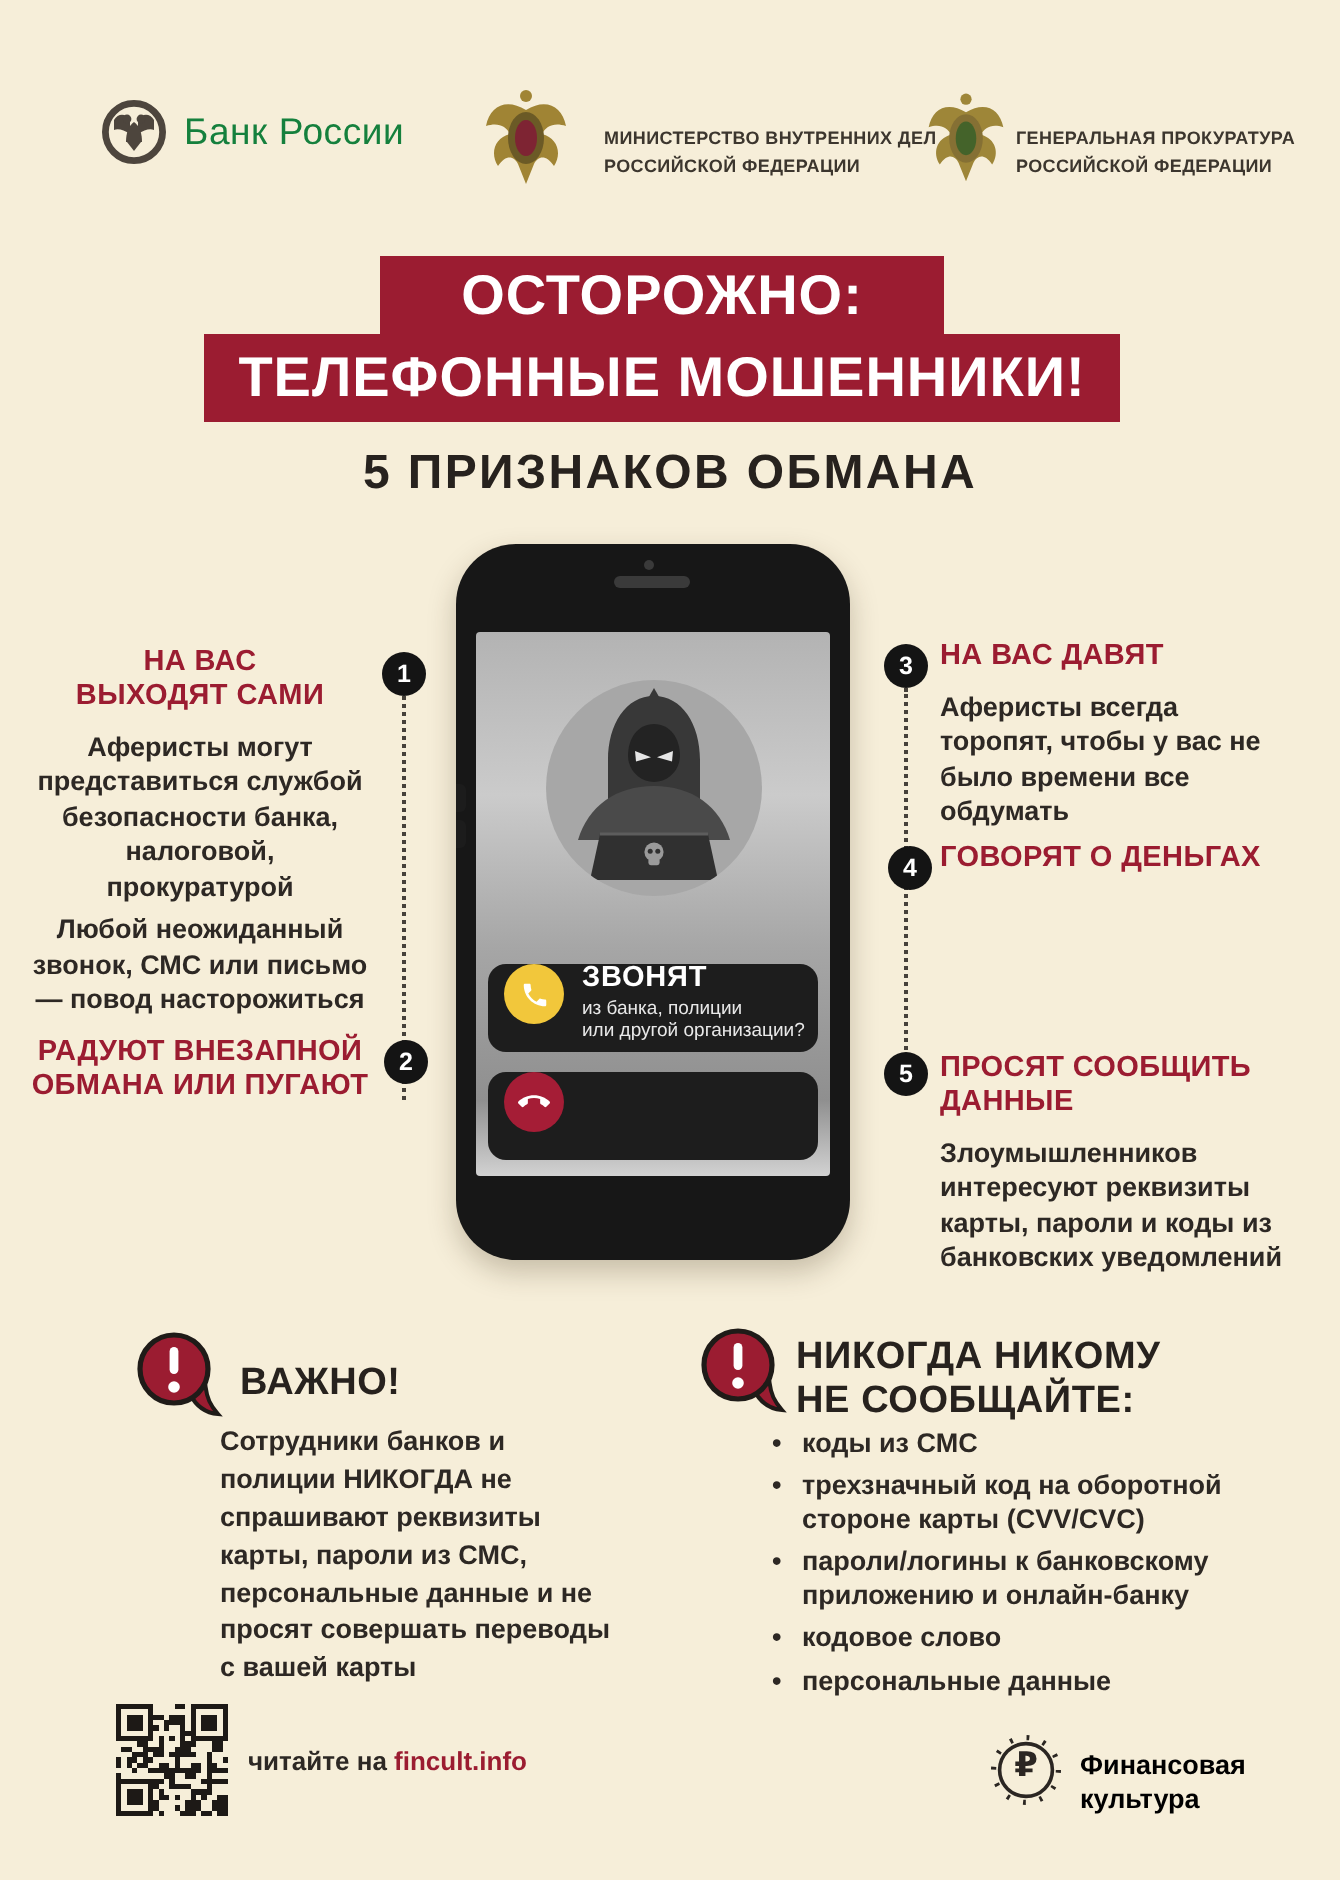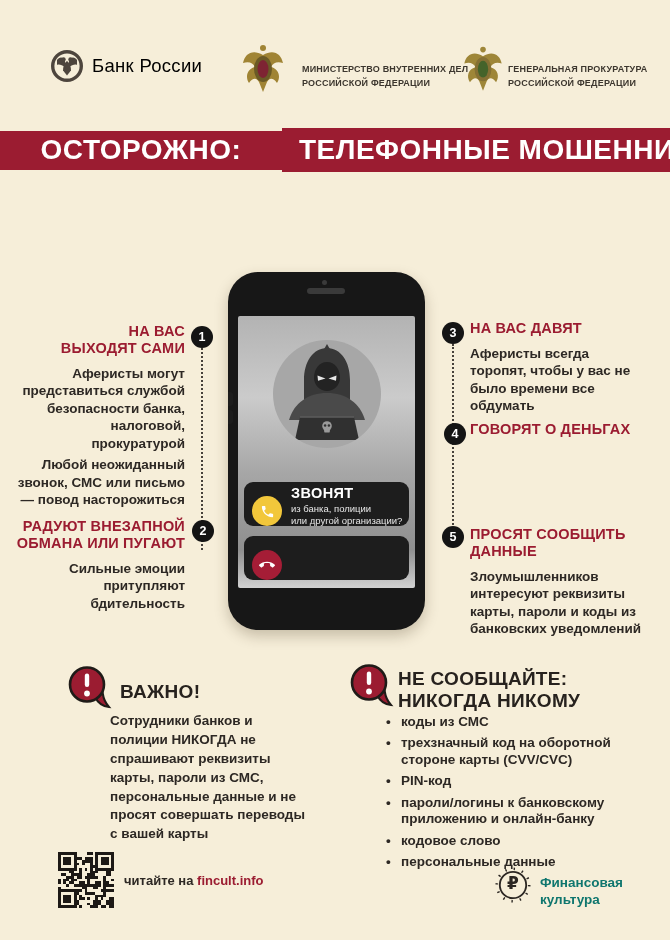--- a/index.html
+++ b/index.html
@@ -7,45 +7,45 @@
     --badge_black:#141414; --phone_body:#171717; --notification_bg:#1d1d1d;
     --call_yellow:#f2c73b; --hangup_red:#a51d36;
   }
   *{margin:0;padding:0;box-sizing:border-box}
   body{background:#888;font-family:"Liberation Sans","DejaVu Sans",sans-serif;}
   .poster{position:relative;width:670px;height:940px;margin:0 auto;
     background:var(--background,#f6eed9);overflow:hidden;}
 
   
   .hdr-logo{position:absolute;display:block}
-  .bank-label{position:absolute;left:92px;top:57px;font:400 18.5px/1 "Liberation Sans","DejaVu Sans",sans-serif;color:#000000;letter-spacing:.3px}
+  .bank-label{position:absolute;left:92px;top:57px;font:400 18.5px/1 "Liberation Sans","DejaVu Sans",sans-serif;color:#15803d;letter-spacing:.3px}
   .crest-text{position:absolute;font:700 9px/13.5px "Liberation Sans","DejaVu Sans",sans-serif;color:#3c362e;letter-spacing:.2px}
 
   
-  .banner{position:absolute;top:128px;left:0;right:8px;display:flex;flex-direction:row;align-items:center;z-index:2}
+  .banner{position:absolute;top:128px;left:0;right:8px;display:flex;flex-direction:column;align-items:center;z-index:2}
   .banner-line{background:var(--accent_red,#9b1c31);color:#fff;display:flex;align-items:center;justify-content:center;
     font:800 28px/1 "Liberation Sans","DejaVu Sans",sans-serif;letter-spacing:.5px;white-space:nowrap}
   .banner-l1{min-width:282px;height:39px;padding:0 20px}
   .banner-l2{height:44px;padding:0 17px}
   .subtitle{position:absolute;top:225px;left:0;width:100%;text-align:center;
     font:800 24px/1 "Liberation Sans","DejaVu Sans",sans-serif;letter-spacing:1.2px;color:#27221e}
 
   
   .phone{position:absolute;left:228px;top:272px;width:197px;height:358px;background:var(--phone_body,#171717);
     border-radius:30px;box-shadow:0 6px 14px rgba(60,45,20,.25);z-index:2}
   .phone .vol{position:absolute;left:-0px;right:-3px;width:5px;background:#1c1c1c;border-radius:0 3px 3px 0}
   .vol1{top:120px;height:14px;left:auto}
   .vol2{top:138px;height:14px;left:auto}
   .cam{position:absolute;left:94px;top:8px;width:5px;height:5px;border-radius:50%;background:#3a3a3a}
   .speaker{position:absolute;left:79px;top:16px;width:38px;height:6px;border-radius:3px;background:#3a3a3a}
   .screen{position:absolute;left:10px;top:44px;width:177px;height:272px;border-radius:2px;
     background:linear-gradient(180deg,#b3b3b3 0%,#cbcbcb 30%,#a6a6a6 58%,#8f8f8f 86%,#d2d2d2 100%);overflow:hidden}
   .avatar{position:absolute;left:35px;top:24px;width:108px;height:108px}
   .notif{position:absolute;left:6px;width:165px;height:44px;background:var(--notification_bg,#1d1d1d);border-radius:9px;
-    color:#fff;display:flex;align-items:flex-end;padding-left:8px}
+    color:#fff;display:flex;align-items:flex-start;padding-left:8px}
   .notif1{top:166px}.notif2{top:220px}
   .notif-ic{width:30px;height:30px;border-radius:50%;display:flex;align-items:center;justify-content:center;flex:none}
   .notif-ic.yellow{background:var(--call_yellow,#f2c73b)}
   .notif-ic.red{background:var(--hangup_red,#a51d36)}
   .notif-tx{margin-left:9px}
   .notif-title{font:800 14.5px/1.1 "Liberation Sans","DejaVu Sans",sans-serif;letter-spacing:.4px}
   .notif-sub{font:400 9.5px/1.2 "Liberation Sans","DejaVu Sans",sans-serif;color:#e8e8e8;margin-top:1px}
 
   
   .badge{position:absolute;width:22px;height:22px;border-radius:50%;background:var(--badge_black,#141414);
@@ -53,39 +53,39 @@
   .connector{position:absolute;width:0;border-left:2px dotted #46413a;z-index:1}
 
   
   .sign{position:absolute;z-index:2}
   .sign .t{font:800 14.5px/1.16 "Liberation Sans","DejaVu Sans",sans-serif;color:var(--accent_red,#9b1c31);letter-spacing:.2px}
   .sign .t span{display:block}
   .sign .t span:empty{display:none}
   .sign .b{margin-top:8px;font:700 13.5px/1.3 "Liberation Sans","DejaVu Sans",sans-serif;color:var(--text_dark,#2d2824)}
   .sign .b2{margin-top:4px}
   .sign .b:empty{display:none}
-  .left-col{text-align:right}
+  .left-col{text-align:center}
   .sign2 .b{width:132px;margin-left:auto}
 
   
   .sec-title{position:absolute;font:800 19px/1.15 "Liberation Sans","DejaVu Sans",sans-serif;color:#27221e;letter-spacing:.3px}
   .sec-body{position:absolute;font:700 13.5px/1.4 "Liberation Sans","DejaVu Sans",sans-serif;color:var(--text_dark,#2d2824)}
   .never-list{position:absolute;left:384px;top:714px;width:228px;list-style:none}
   .never-list li{position:relative;padding-left:17px;margin-bottom:5px;
     font:700 13.5px/1.22 "Liberation Sans","DejaVu Sans",sans-serif;color:var(--text_dark,#2d2824)}
   .never-list li::before{content:"•";position:absolute;left:2px;top:0;color:#2d2824}
 
   
   .qr{position:absolute;left:58px;top:852px;width:56px;height:56px}
   .qr-caption{position:absolute;left:124px;top:872px;font:700 13px/17.5px "Liberation Sans","DejaVu Sans",sans-serif;color:var(--text_dark,#2d2824)}
   .qr-caption a{color:var(--accent_red,#9b1c31);text-decoration:none}
   .coin{position:absolute;left:494px;top:866px;width:38px;height:38px}
   .coin .rub{position:absolute;left:0;top:9px;width:38px;text-align:center;
     font:700 17px/1 "DejaVu Sans",sans-serif;color:#2b2622}
-  .brand{position:absolute;left:540px;top:874px;font:800 13.5px/17px "Liberation Sans","DejaVu Sans",sans-serif;color:#0f766e}
+  .brand{position:absolute;left:540px;top:874px;font:800 13.5px/17px "Liberation Sans","DejaVu Sans",sans-serif;color:#000000}
 </style>
 </head>
 <body>
 
 <div class="poster">
 
   <svg class="hdr-logo" style="left:50px;top:49px" width="34" height="34" viewBox="0 0 34 34">
     <circle cx="17" cy="17" r="14.3" fill="none" stroke="#4d453d" stroke-width="3.4"></circle>
     <g fill="#4d453d">
       <path d="M7 11 C9 7.5 13 7.5 15 11 L15 18 C12 16 9 15 7 16 Z"></path>
@@ -117,20 +117,21 @@
   </svg>
   <div class="crest-text" style="left:508px;top:63px">
     <div>ГЕНЕРАЛЬНАЯ ПРОКУРАТУРА</div>
     <div>РОССИЙСКОЙ ФЕДЕРАЦИИ</div>
   </div>
 
   <div class="banner">
     <div class="banner-line banner-l1">ОСТОРОЖНО:</div>
     <div class="banner-line banner-l2">ТЕЛЕФОННЫЕ МОШЕННИКИ!</div>
   </div>
+  <div class="subtitle">5 ПРИЗНАКОВ ОБМАНА</div>
 
   <div class="connector" style="left:201px;top:348px;height:202px"></div>
   <div class="connector" style="left:452px;top:344px;height:192px"></div>
 
   <div class="badge" style="left:191px;top:326px">1</div>
   <div class="badge" style="left:192px;top:520px">2</div>
   <div class="badge" style="left:442px;top:322px">3</div>
   <div class="badge" style="left:444px;top:423px">4</div>
   <div class="badge" style="left:442px;top:526px">5</div>
 
@@ -141,21 +142,20 @@
     </div>
     <div class="b">Аферисты могут представиться службой безопасности банка, налоговой, прокуратурой</div>
     <div class="b b2">Любой неожиданный звонок, СМС или письмо — повод насторожиться</div>
   </div>
 
   <div class="sign left-col sign2" style="left:15px;top:518px;width:170px">
     <div class="t">
       <span>РАДУЮТ ВНЕЗАПНОЙ</span>
         <span>ОБМАНА ИЛИ ПУГАЮТ</span>
     </div>
-    <div class="b">Сильные эмоции притупляют бдительность</div>
   </div>
 
   <div class="sign" style="left:470px;top:320px;width:168px">
     <div class="t">
       <span>НА ВАС ДАВЯТ</span>
     </div>
     <div class="b">Аферисты всегда торопят, чтобы у вас не было времени все обдумать</div>
   </div>
 
   <div class="sign" style="left:470px;top:421px;width:196px">
@@ -237,27 +237,26 @@
   <div class="sec-title" style="left:120px;top:681px">ВАЖНО!</div>
   <div class="sec-body" style="left:110px;top:712px;width:202px">Сотрудники банков и полиции НИКОГДА не спрашивают реквизиты карты, пароли из СМС, персональные данные и не просят совершать переводы с вашей карты</div>
 
   <svg style="position:absolute;left:348px;top:662px" width="46" height="46" viewBox="0 0 46 46">
     <path d="M29 33 C32 39 37 42.5 43 43 C39 38.5 37.5 35 36.8 29.5 Z" fill="#9b1c31" stroke="#1f1b18" stroke-width="2"></path>
     <circle cx="21" cy="20.5" r="17" fill="#9b1c31" stroke="#1f1b18" stroke-width="2.6"></circle>
     <rect x="18.8" y="9.5" width="4.4" height="13.5" rx="2.2" fill="#fff"></rect>
     <circle cx="21" cy="29.5" r="2.9" fill="#fff"></circle>
   </svg>
   <div class="sec-title" style="left:398px;top:668px">
-    <div>НЕ СООБЩАЙТЕ:</div>
-      <div>НИКОГДА НИКОМУ</div>
+    <div>НИКОГДА НИКОМУ</div>
+      <div>НЕ СООБЩАЙТЕ:</div>
   </div>
   <ul class="never-list">
     <li>коды из СМС</li>
     <li>трехзначный код на оборотной стороне карты (CVV/CVC)</li>
-    <li>PIN-код</li>
     <li>пароли/логины к банковскому приложению и онлайн-банку</li>
     <li>кодовое слово</li>
     <li>персональные данные</li>
   </ul>
 
   <svg class="qr" id="qr-svg" viewBox="0 0 56 56" shape-rendering="crispEdges">
       <rect x="0.00" y="0.00" width="2.67" height="2.67" fill="#1d1916"></rect>
       <rect x="2.67" y="0.00" width="2.67" height="2.67" fill="#1d1916"></rect>
       <rect x="5.33" y="0.00" width="2.67" height="2.67" fill="#1d1916"></rect>
       <rect x="8.00" y="0.00" width="2.67" height="2.67" fill="#1d1916"></rect>

